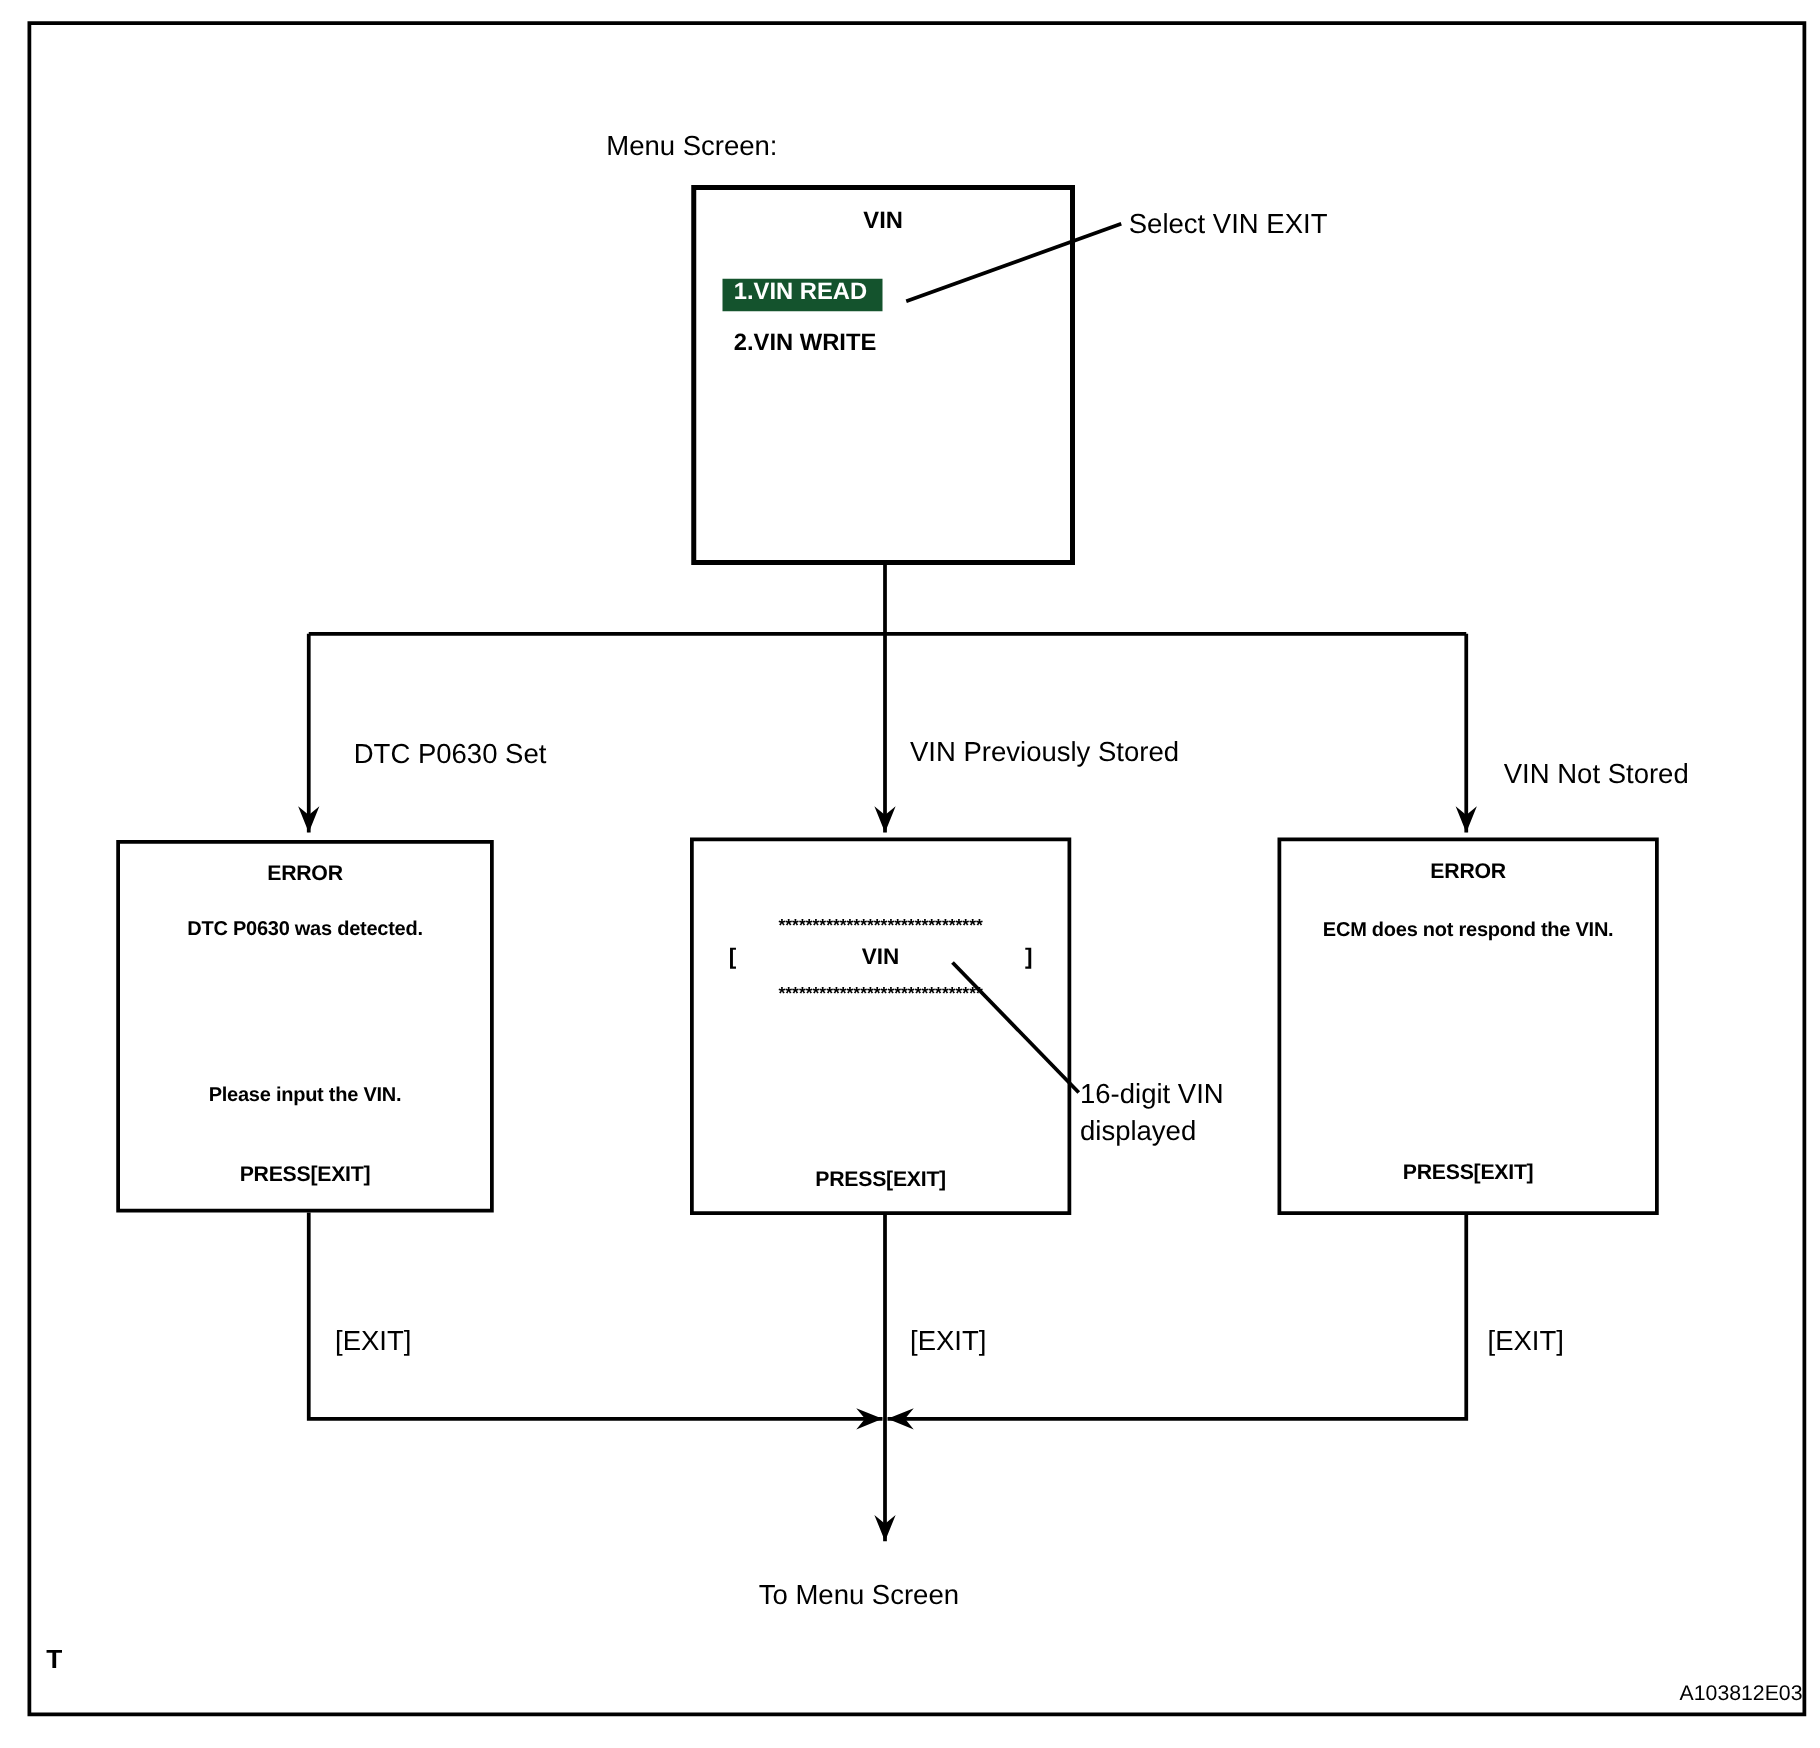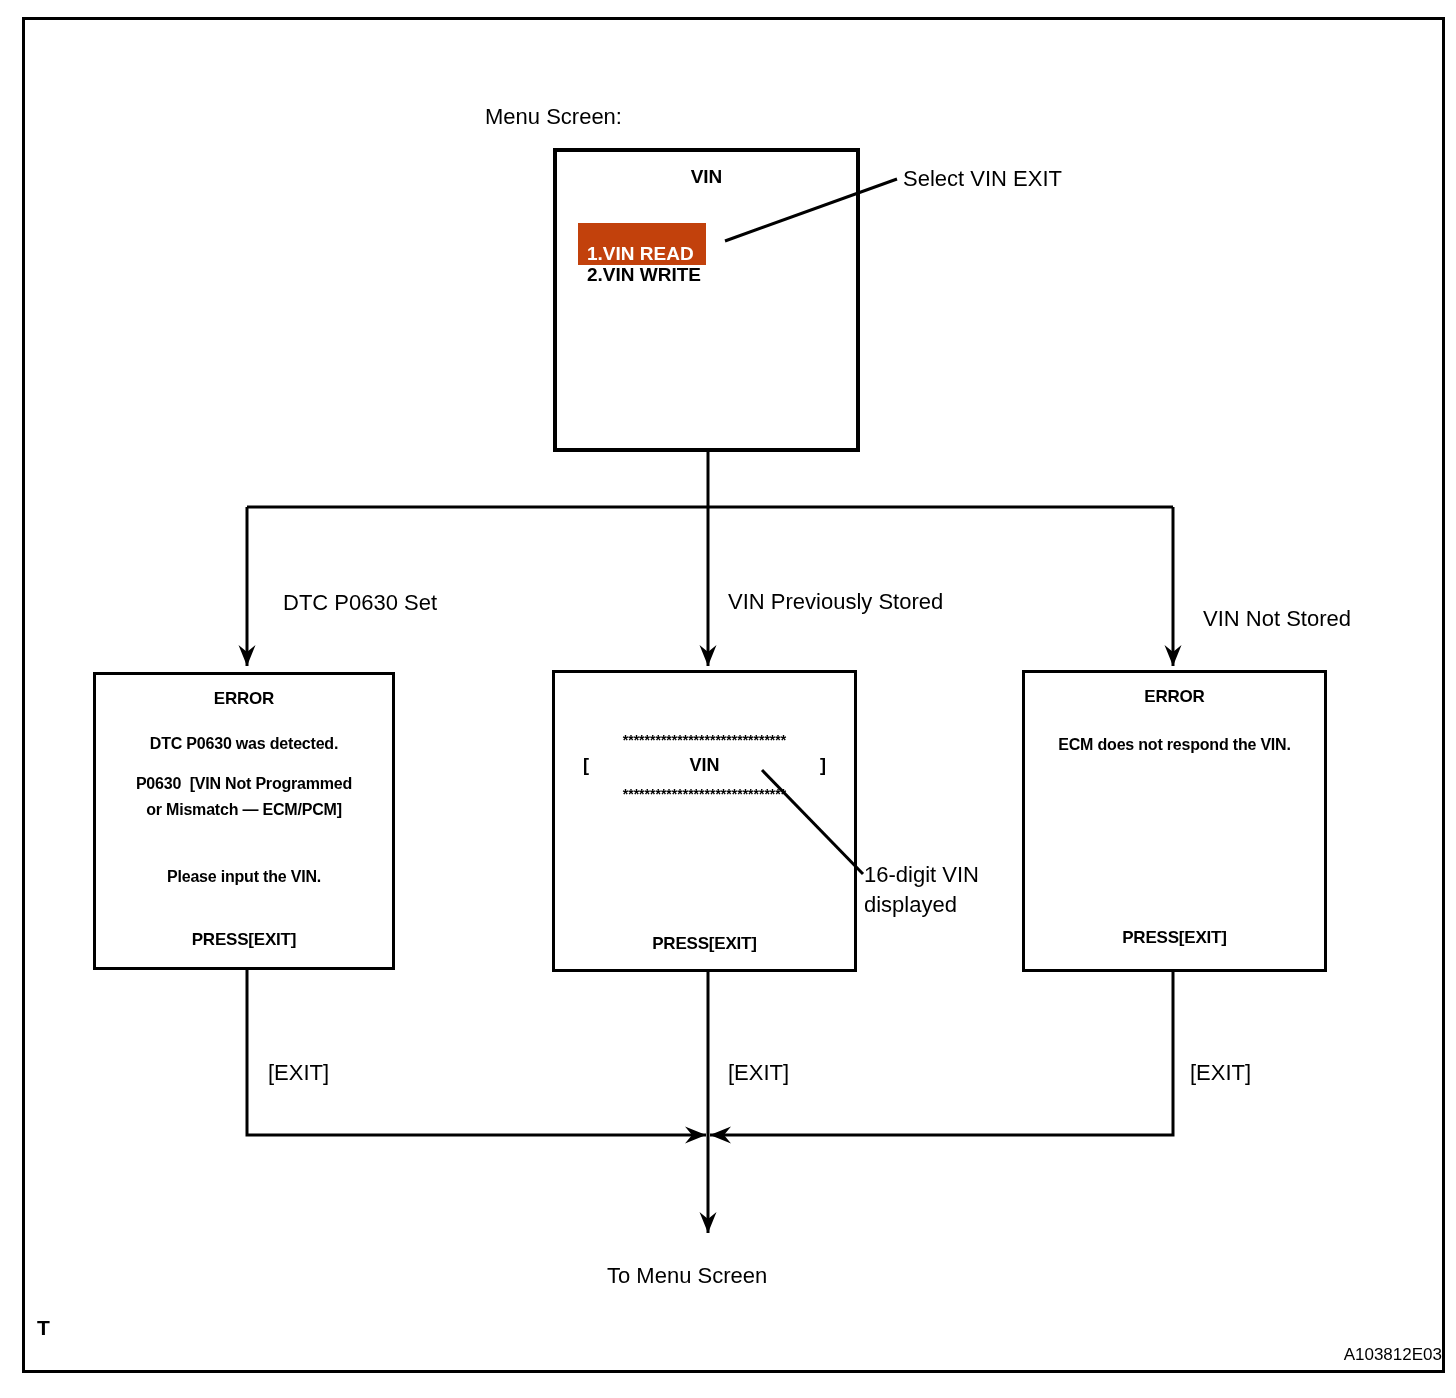--- a/index.html
+++ b/index.html
@@ -23,22 +23,22 @@
 
   .abs{position:absolute;left:0;right:0;}
   .ctr{text-align:center;}
   .b16{font-size:16px;font-weight:bold;letter-spacing:-0.2px;line-height:20px;}
   .b17{font-size:17px;font-weight:bold;letter-spacing:-0.2px;}
   .b19{font-size:19px;font-weight:bold;}
   .preline{white-space:pre-line;}
   .prewrap{white-space:pre-wrap;}
 
   .menu-title{top:14px;}
-  .menu-sel{position:absolute;left:21px;top:71px;height:42px;background:#c2410c;color:#fff;
-    display:flex;align-items:flex-end;padding:0 12px 0 9px;}
+  .menu-sel{position:absolute;left:21px;top:71px;height:26px;background:#14532d;color:#fff;
+    display:flex;align-items:flex-start;padding:0 12px 0 9px;}
   .menu-item2{position:absolute;left:30px;top:112px;}
 
   .ast-row{left:28px;width:243px;font-size:14px;font-weight:bold;letter-spacing:0;
     white-space:nowrap;overflow:hidden;text-align:center;}
   .bracket-row{position:absolute;left:28px;width:243px;display:flex;
     justify-content:space-between;align-items:center;font-size:18px;font-weight:bold;}
 
   .vin-note{position:absolute;left:864px;top:860px;font-size:22px;line-height:30px;white-space:pre-line;}
 
   svg.connectors{position:absolute;left:0;top:0;z-index:10;pointer-events:none;}
@@ -61,22 +61,20 @@
     <div class="menu-item2 b19">2.VIN WRITE</div>
   </div>
 
   <div class="lbl" style="left:283px;top:590px;">DTC P0630 Set</div>
   <div class="lbl" style="left:728px;top:589px;">VIN Previously Stored</div>
   <div class="lbl" style="left:1203px;top:606px;">VIN Not Stored</div>
 
   <div class="screen box-left">
     <div class="abs ctr b17" style="top:14px;">ERROR</div>
     <div class="abs ctr b16" style="top:59px;">DTC P0630 was detected.</div>
-    <div class="abs ctr b16 prewrap" style="top:96px;line-height:26px;">P0630  [VIN Not Programmed
-or Mismatch — ECM/PCM]</div>
     <div class="abs ctr b16" style="top:192px;">Please input the VIN.</div>
     <div class="abs ctr b17" style="top:255px;">PRESS[EXIT]</div>
   </div>
 
   <div class="screen box-mid">
     <div class="abs ast-row" style="top:59px;">******************************</div>
     <div class="bracket-row" style="top:82px;">
       <span>[</span>
       <span>VIN</span>
       <span>]</span>

